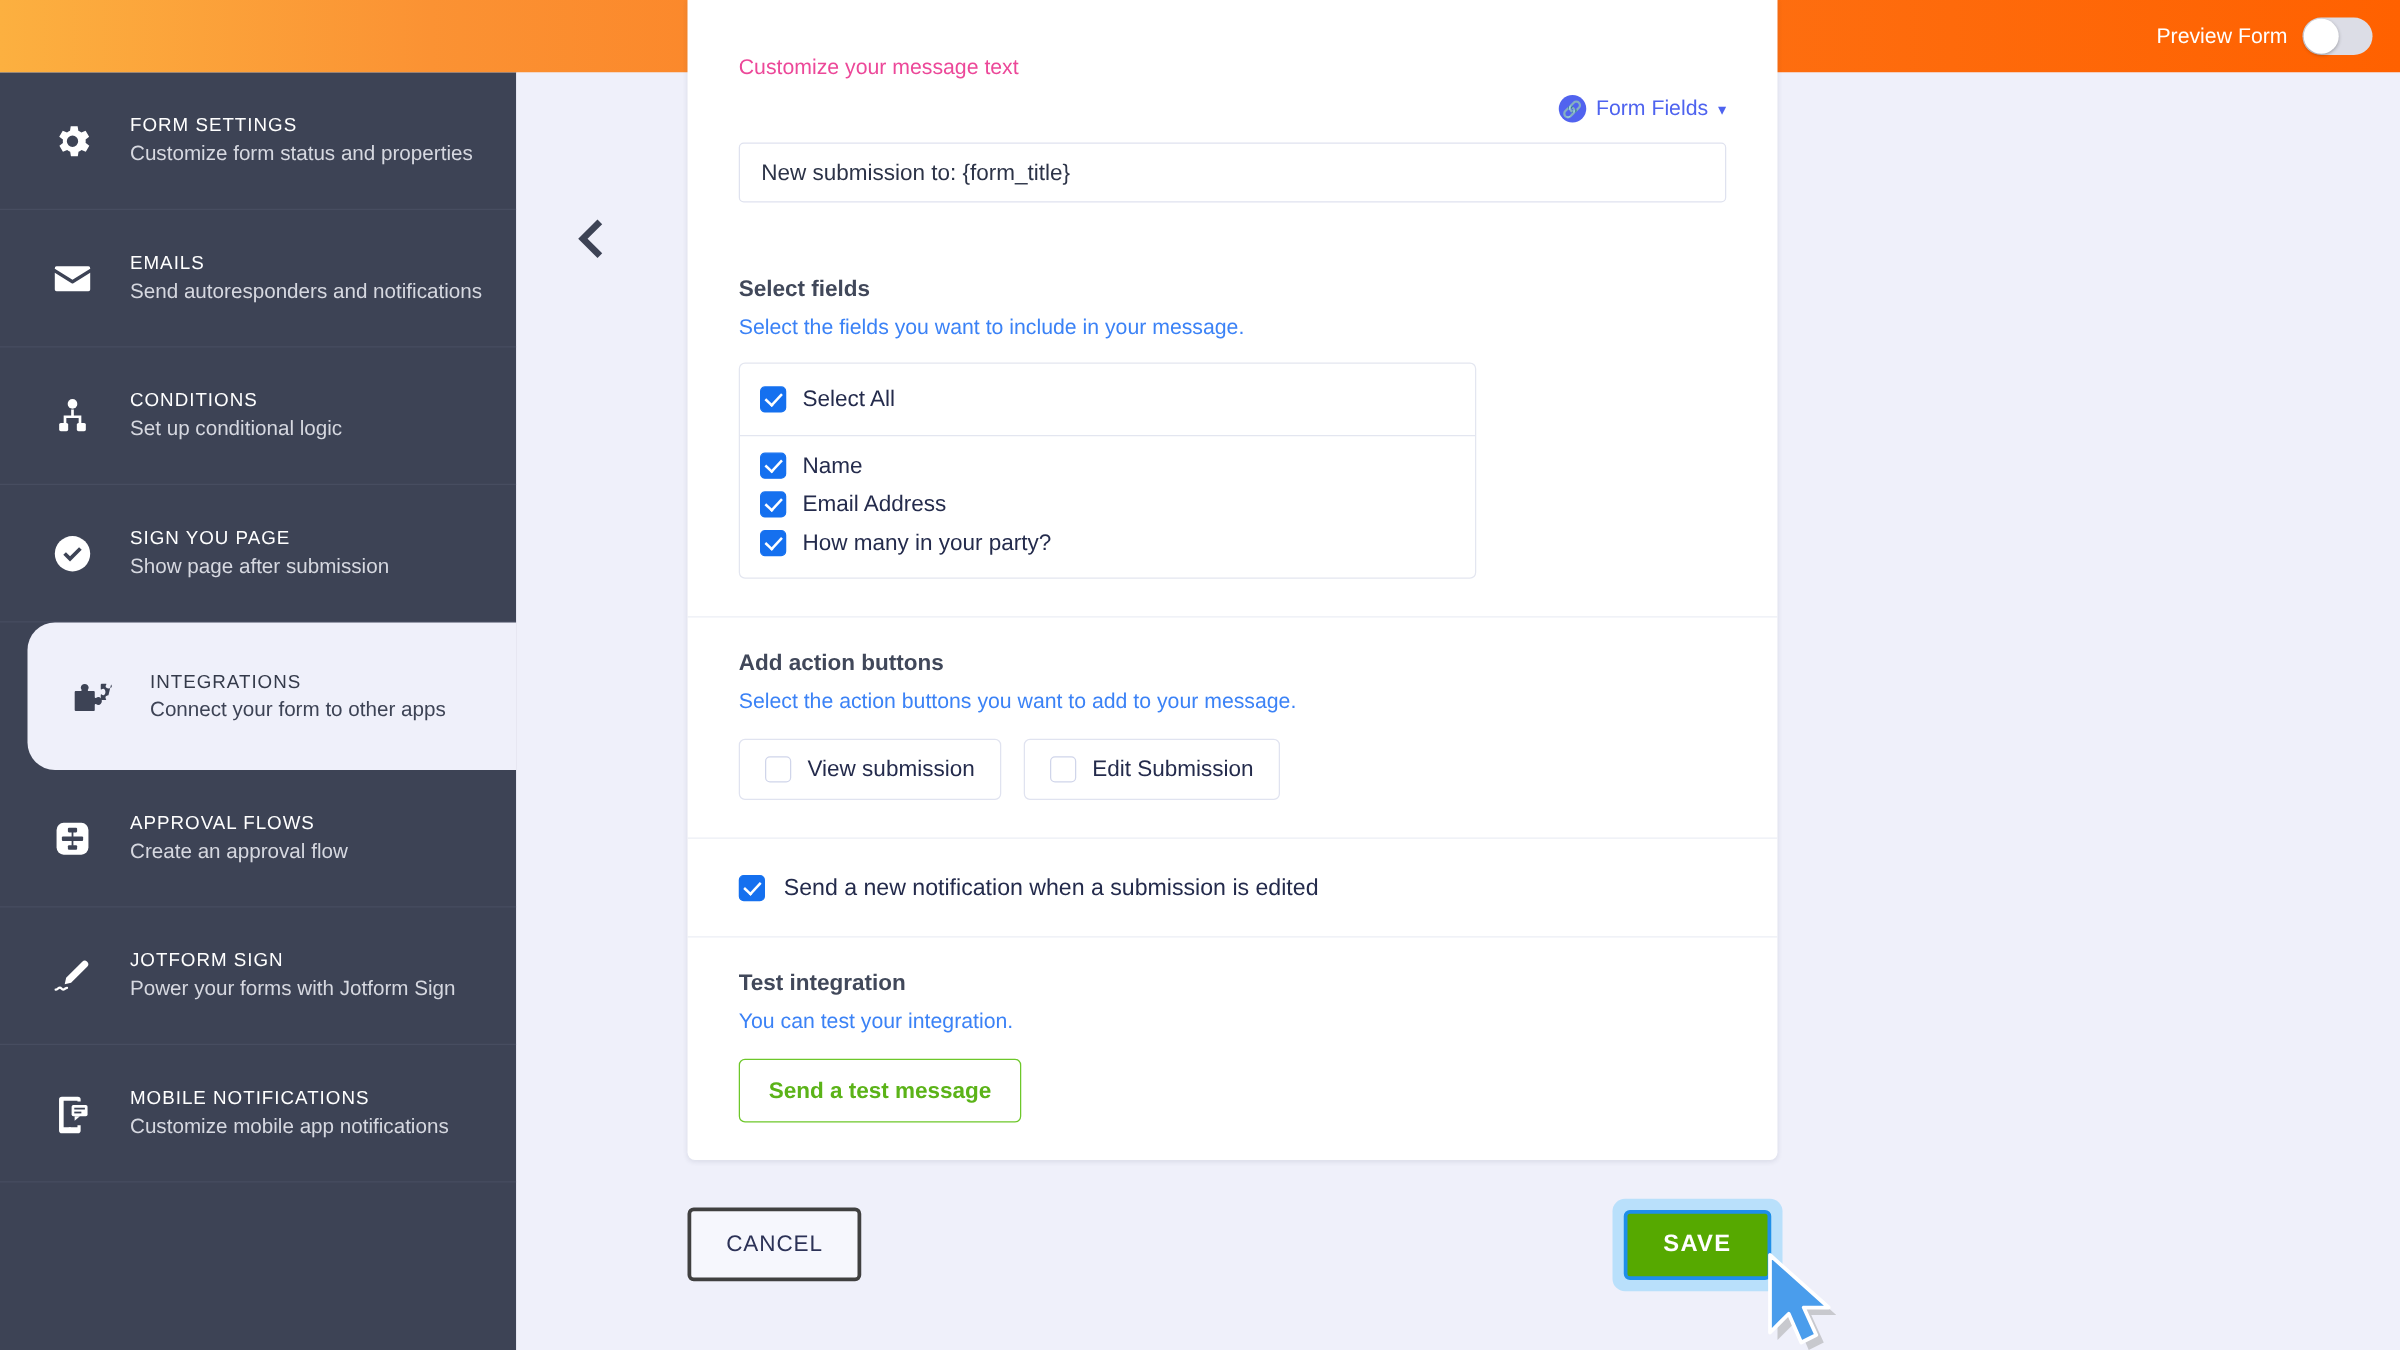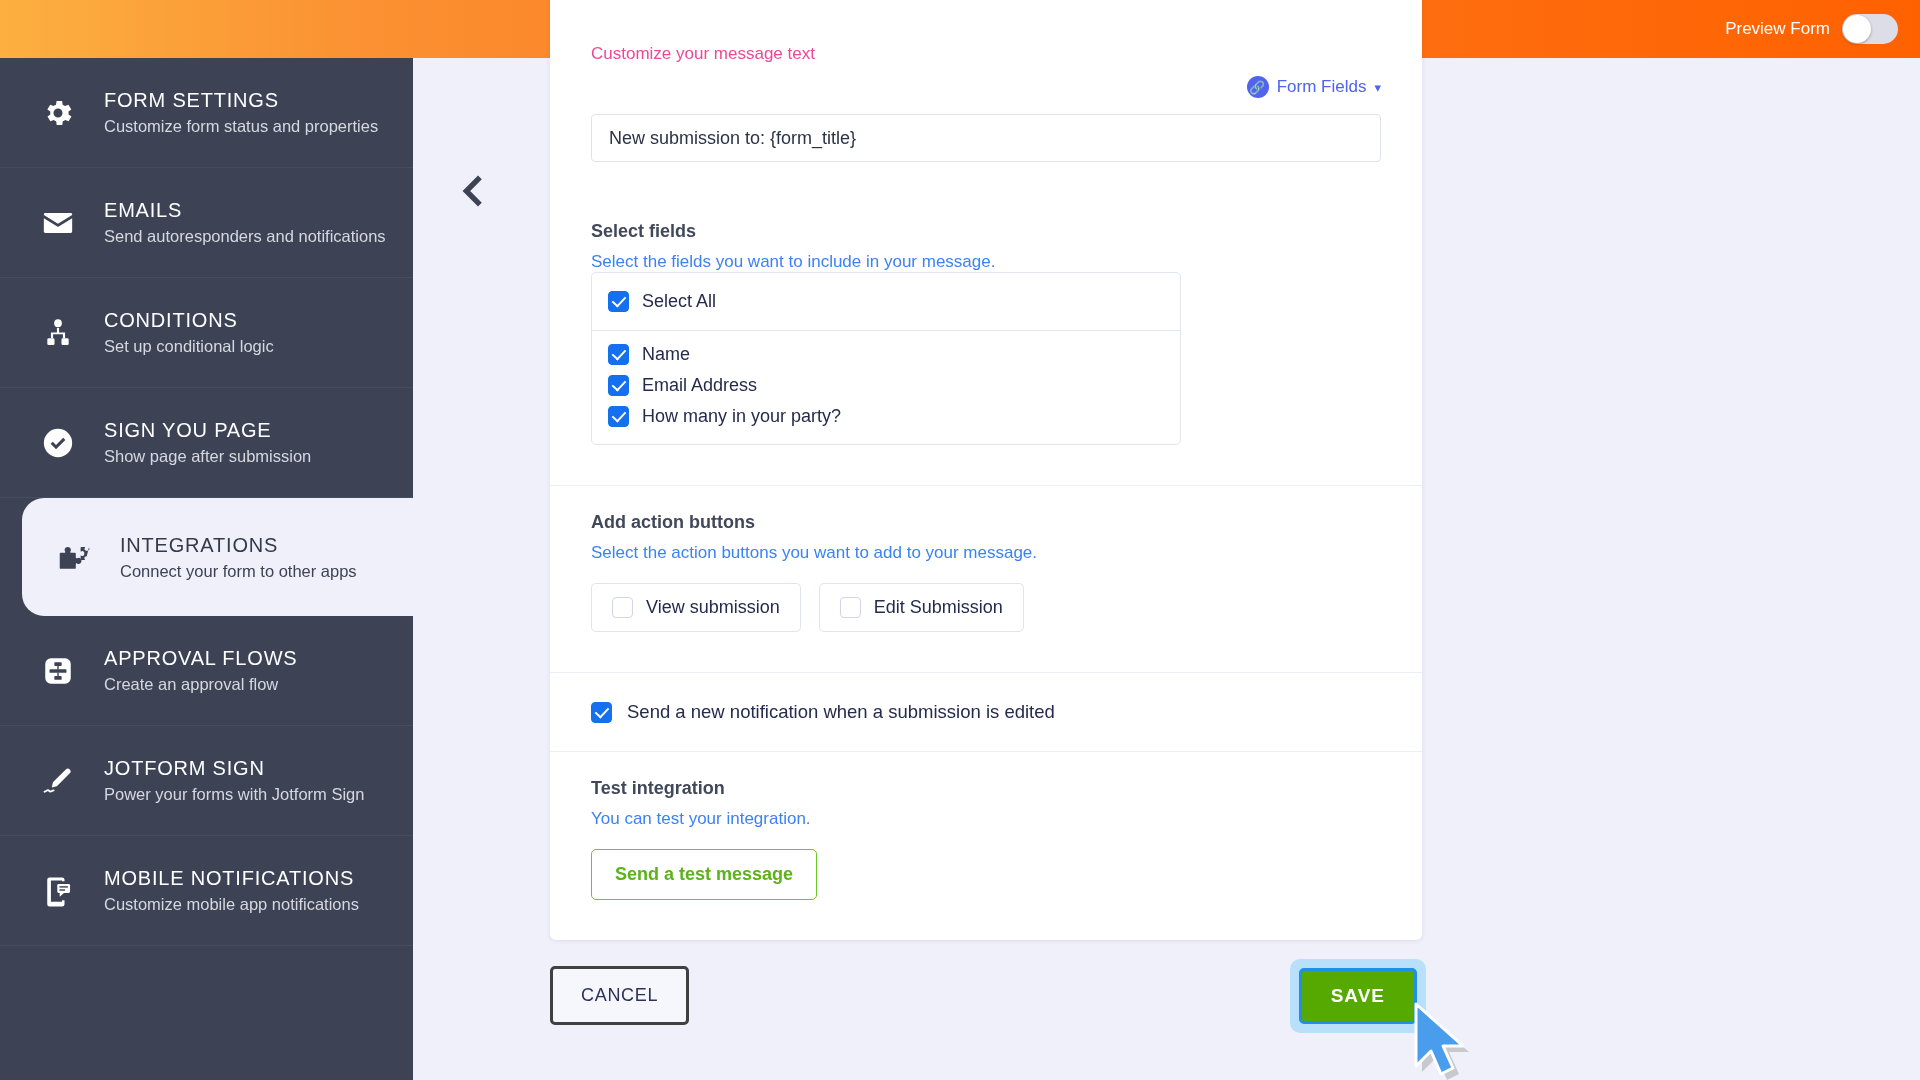--- a/index.html
+++ b/index.html
@@ -55,21 +55,21 @@
     border-bottom: 1px solid #474d60;
     cursor: pointer;
   }
   .side-item .side-icon {
     width: 40px; height: 40px; flex: 0 0 40px;
     display: flex; align-items: center; justify-content: center;
     color: #fff;
   }
   .side-text { display: flex; flex-direction: column; gap: 5px; }
   .side-title {
-    color: #ffffff; font-size: 20px; letter-spacing: .8px;
+    color: #ffffff; font-size: 15px; letter-spacing: .8px;
   }
   .side-sub { color: #d6d8e0; font-size: 16.5px; }
 
   .side-item.active {
     background: #eff0fa;
     border-radius: 22px 0 0 22px;
     margin-left: 22px;
     border-bottom: none;
     height: 118px;
     padding-left: 32px;
@@ -91,21 +91,21 @@
     cursor: pointer;
   }
   .card {
     position: absolute;
     left: 137px; top: -58px;
     width: 872px;
     background: #fff;
     border-radius: 0 0 6px 6px;
     box-shadow: 0 1px 4px rgba(40,50,80,.10);
   }
-  .sec { border-bottom: 1px solid #eceef5; padding: 26px 41px 40px; }
+  .sec { border-bottom: 1px solid #eceef5; padding: 26px 41px 30px; }
   .sec:last-child { border-bottom: none; }
 
   .hint-top { font-size: 17px; color: #ec4899; padding: 44px 41px 0; }
 
   .ff-row { display: flex; justify-content: flex-end; padding: 12px 41px 0; }
   .form-fields-btn {
     display: flex; align-items: center; gap: 8px;
     color: #4e63ef; font-size: 17px; cursor: pointer;
   }
   .ff-badge {
@@ -124,20 +124,21 @@
     padding: 0 17px;
     font-family: "Liberation Sans", sans-serif;
     background: #fff;
   }
   .input-spacer { height: 33px; }
 
   .sec-title { font-size: 18px; font-weight: bold; color: #41485a; }
   .sec-desc { font-size: 17px; color: #3b82f6; margin-top: 10px; }
 
   .fields-box {
+    margin-top: 18px;
     width: 590px;
     border: 1px solid #e3e6f0; border-radius: 5px;
     background: #fff;
   }
   .fields-head {
     padding: 13px 16px;
     border-bottom: 1px solid #e3e6f0;
   }
   .fields-list { padding: 8px 16px 12px; }
   .chk-row { display: flex; align-items: center; gap: 13px; padding: 5px 0; cursor: pointer; }

